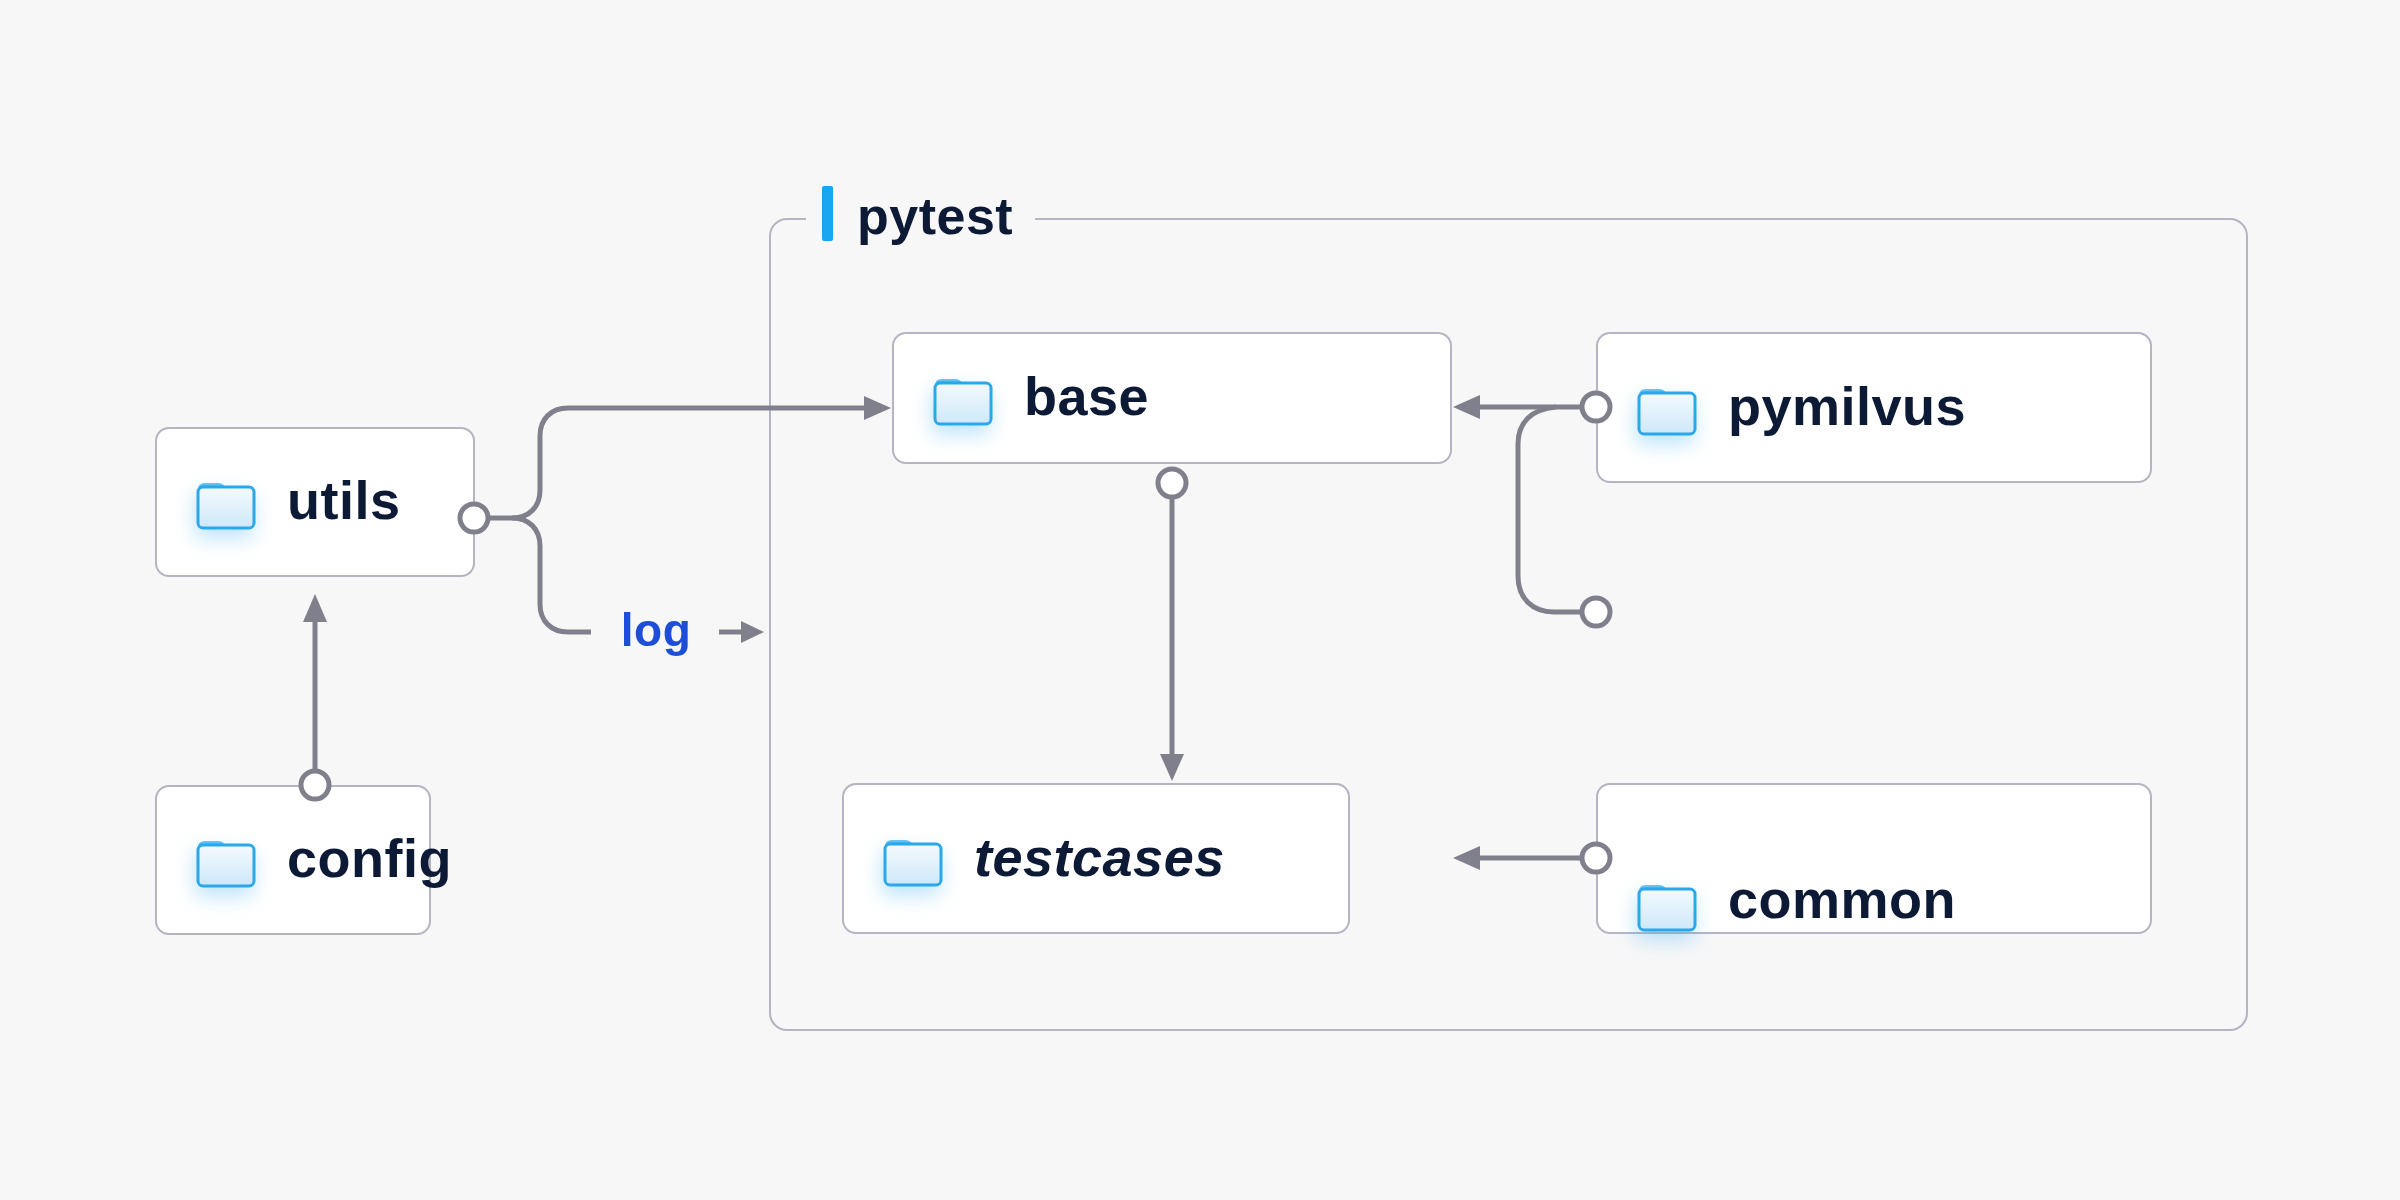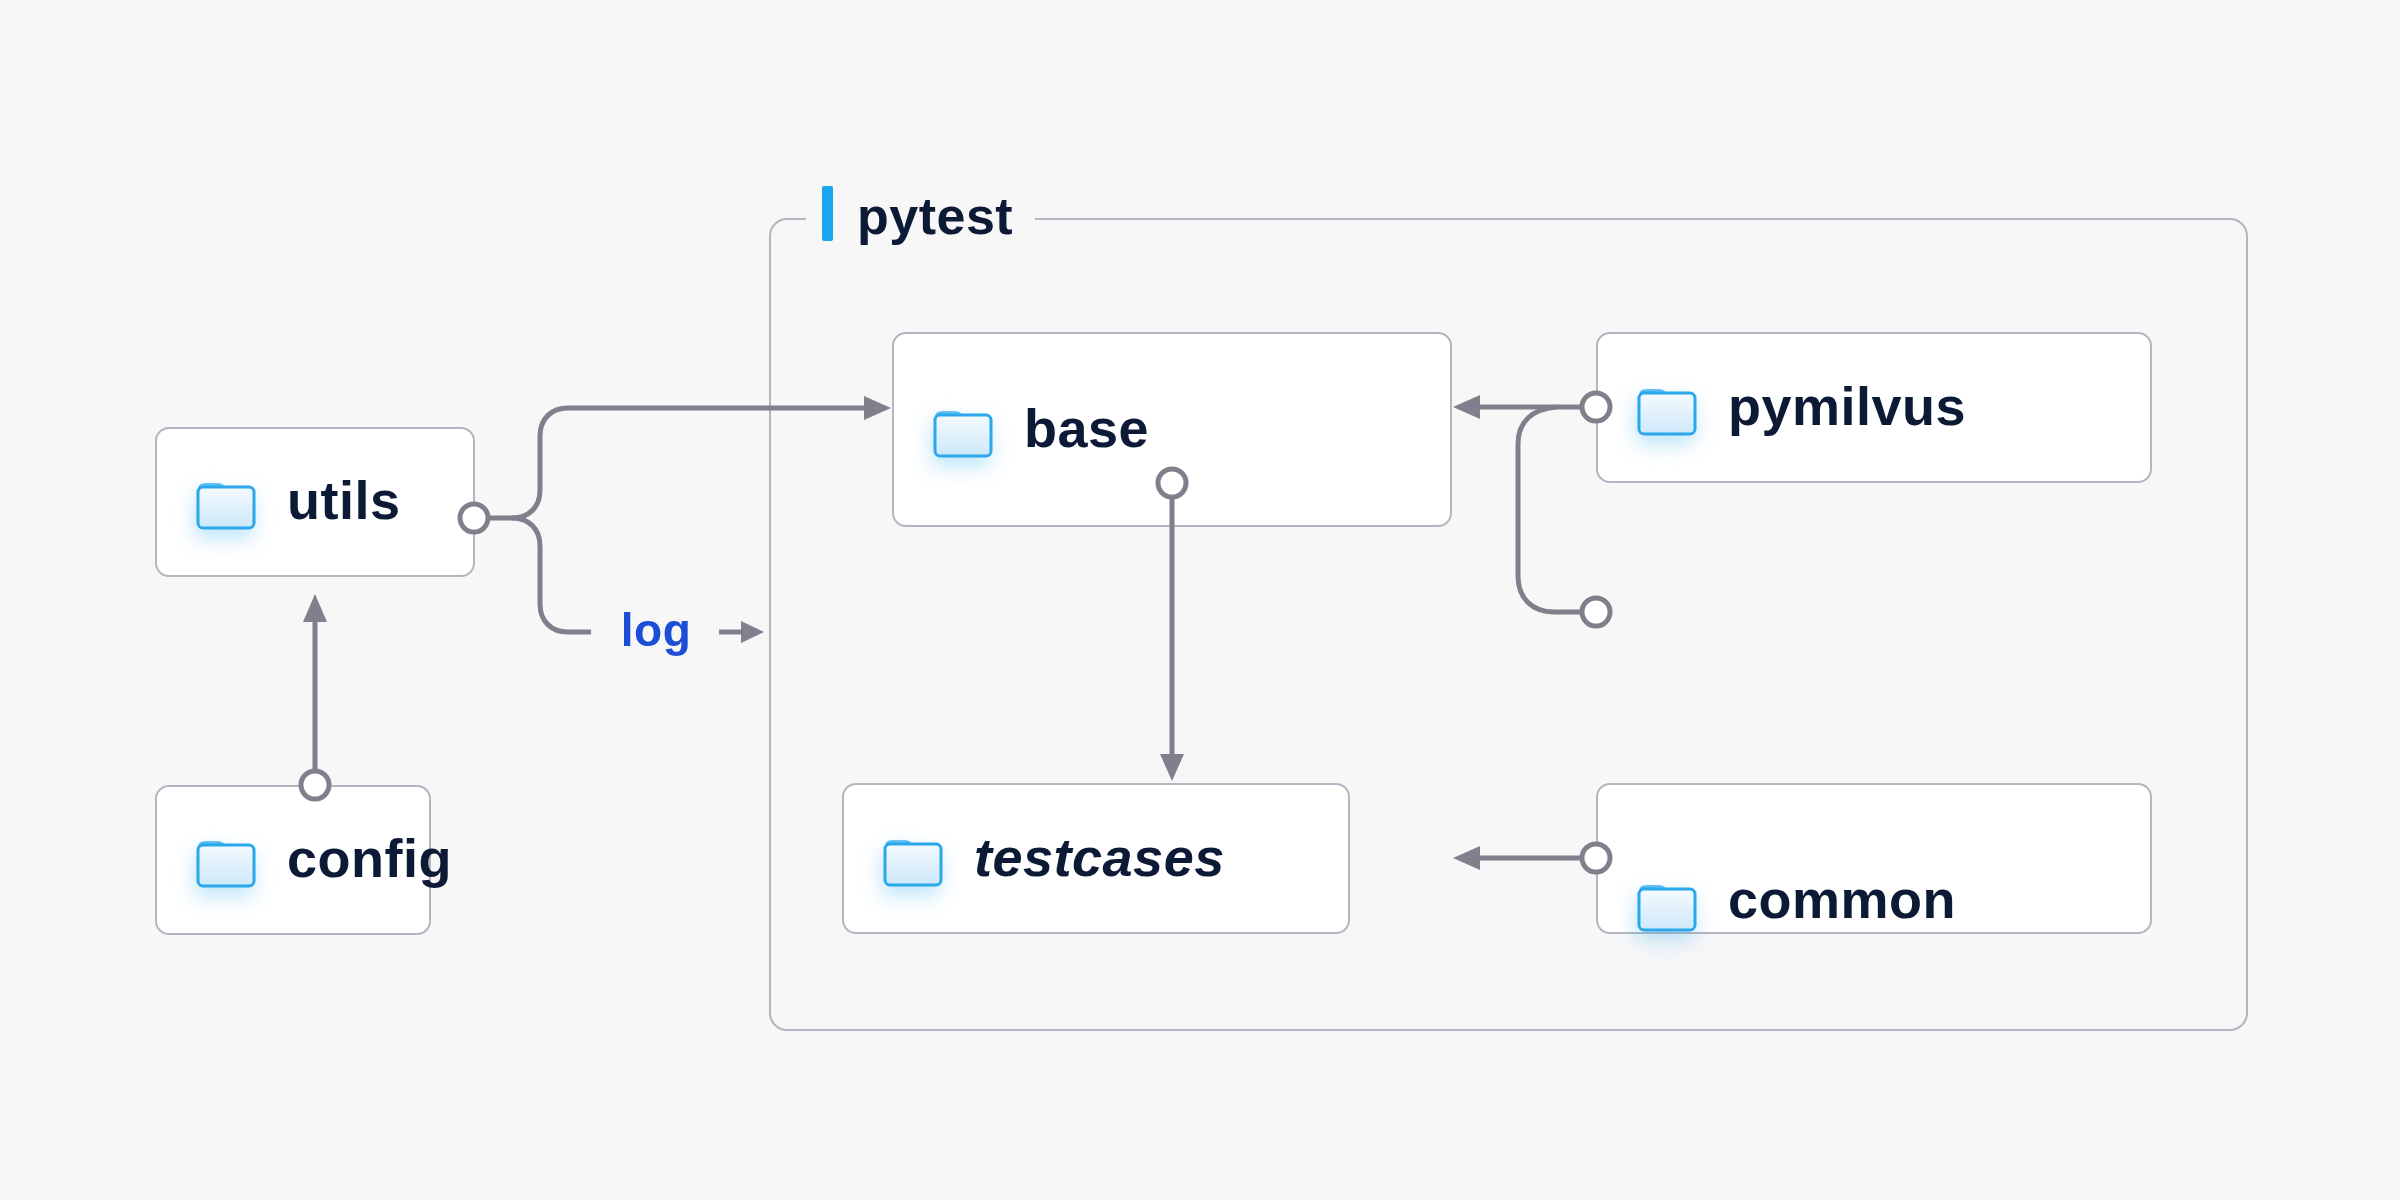--- a/index.html
+++ b/index.html
@@ -65,21 +65,21 @@
     transform: translateY(-2px);
   }
   .folder {
     width: 62px; height: 56px;
     flex: 0 0 auto;
     filter: drop-shadow(-2px 9px 10px rgba(43,168,236,0.30));
   }
 
   .n-utils     { left: 155px;  top: 427px; width: 320px; height: 150px; }
   .n-config    { left: 155px;  top: 785px; width: 276px; height: 150px; border-radius: 14px; }
-  .n-base      { left: 892px;  top: 332px; width: 560px; height: 195px; }
+  .n-base      { left: 892px;  top: 332px; width: 560px; height: 132px; }
   .n-pymilvus  { left: 1596px; top: 332px; width: 556px; height: 151px; }
   .n-check     { left: 1596px; top: 537px; width: 556px; height: 151px; }
   .n-testcases { left: 842px;  top: 783px; width: 508px; height: 151px; font-style: italic; }
   .n-common    { left: 1596px; top: 783px; width: 556px; height: 151px; align-items: flex-end; }
 
   
   .edges {
     position: absolute; inset: 0;
     z-index: 4;
     pointer-events: none;

